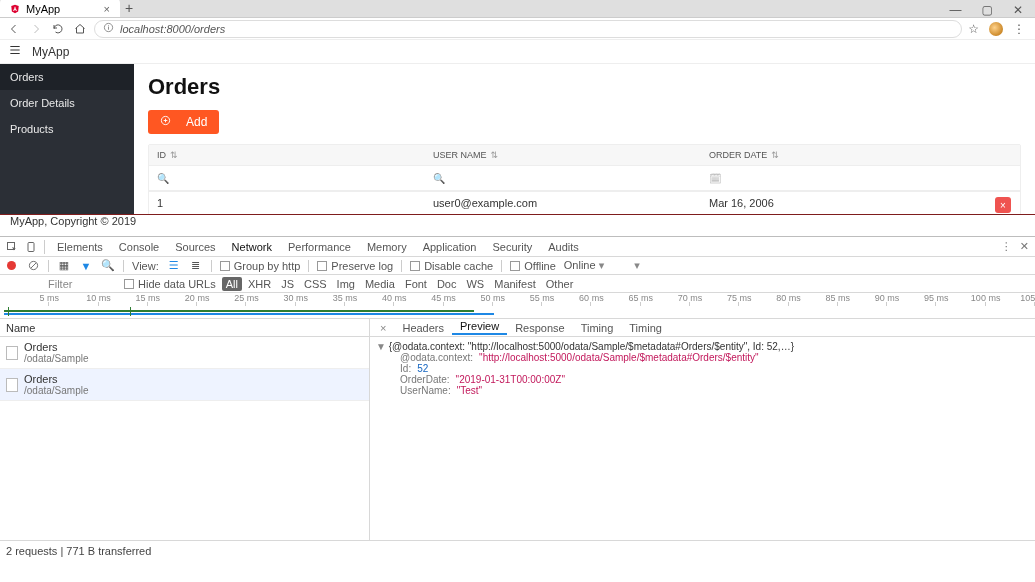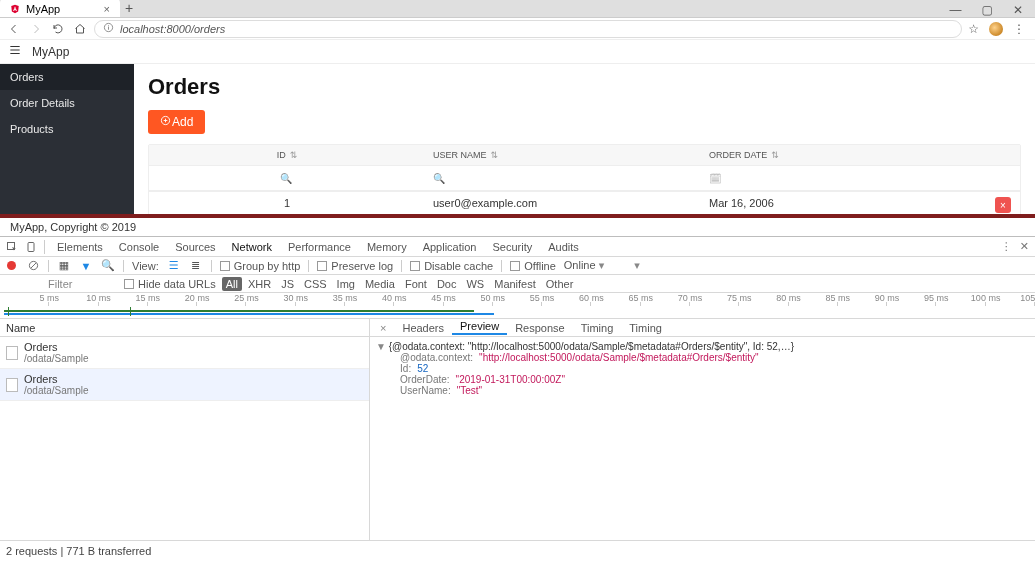--- a/index.html
+++ b/index.html
@@ -24,35 +24,35 @@
   .app { height: 196px; display: flex; flex-direction: column; }
   .topbar { height: 24px; display: flex; align-items: center; border-bottom: 1px solid #eee; padding: 0 8px; gap: 10px; }
   .hamburger svg { width: 14px; height: 14px; }
   .app-title { font-size: 12px; color: #333; }
   .app-body { flex: 1; display: flex; min-height: 0; }
   .sidebar { width: 134px; background: #2b2f36; color: #eaeaea; }
   .sidebar-item { padding: 7px 10px; font-size: 11px; cursor: pointer; }
   .sidebar-item.active { background: #1e2228; }
   .content { flex: 1; padding: 10px 14px; overflow: hidden; }
   .page-title { font-size: 22px; font-weight: 700; margin-bottom: 10px; color: #111; }
-  .add-btn { display: inline-flex; align-items: center; gap: 1px; background: #ff5722; color: #fff; border-radius: 3px; padding: 5px 12px; font-size: 12px; cursor: pointer; }
+  .add-btn { display: inline-flex; align-items: center; gap: 15px; background: #ff5722; color: #fff; border-radius: 3px; padding: 5px 12px; font-size: 12px; cursor: pointer; }
   .add-icon svg { width: 11px; height: 11px; }
   .grid-wrap { margin-top: 10px; border: 1px solid #eee; border-radius: 2px; }
   .grid-head { display: flex; background: #f7f7f7; font-size: 9px; color: #555; }
   .grid-filter { display: flex; background: #fff; border-top: 1px solid #eee; border-bottom: 1px solid #eee; color: #888; }
   .grid-head .cell, .grid-filter .cell, .grid-row .cell { padding: 5px 8px; }
-  .col-id { width: 276px; text-align: center; }
+  .col-id { width: 276px; }
   .col-user { width: 276px; }
   .col-date { flex: 1; }
   .col-act { width: 34px; text-align: center; }
   .sort-icon { margin-left: 4px; color: #999; font-size: 9px; }
   .filter-icon { color: #aaa; font-size: 10px; }
   .grid-rows .grid-row { display: flex; border-top: 1px solid #eee; font-size: 11px; color: #333; }
   .del-btn { background: #ef5350; color: #fff; border-radius: 3px; width: 16px; height: 16px; display: inline-flex; align-items: center; justify-content: center; cursor: pointer; font-size: 10px; }
-  .footer { height: 22px; border-top: 4px solid #7f1d1d; display: flex; align-items: center; padding: 0 10px; font-size: 11px; color: #333; }
+  .footer { height: 22px; border-top: 1px solid #7f1d1d; display: flex; align-items: flex-start; padding: 0 10px; font-size: 11px; color: #333; }
 
   
   .devtools { height: 324px; border-top: 1px solid #bdbdbd; display: flex; flex-direction: column; background: #fff; color: #333; }
   .dt-panels { display: flex; align-items: center; height: 20px; border-bottom: 1px solid #d8d8d8; font-size: 11px; }
   .dt-ic { width: 16px; height: 16px; display: flex; align-items: center; justify-content: center; cursor: pointer; color: #666; margin-left: 4px; }
   .dt-panel { padding: 0 8px; height: 20px; display: flex; align-items: center; color: #555; cursor: pointer; }
   .dt-panel.active { color: #111; }
   .dt-panels-right { margin-left: auto; display: flex; align-items: center; gap: 8px; padding-right: 6px; color: #777; }
 
   .dt-toolbar { display: flex; align-items: center; height: 18px; border-bottom: 1px solid #d8d8d8; font-size: 11px; padding-left: 4px; gap: 8px; color: #555; }

